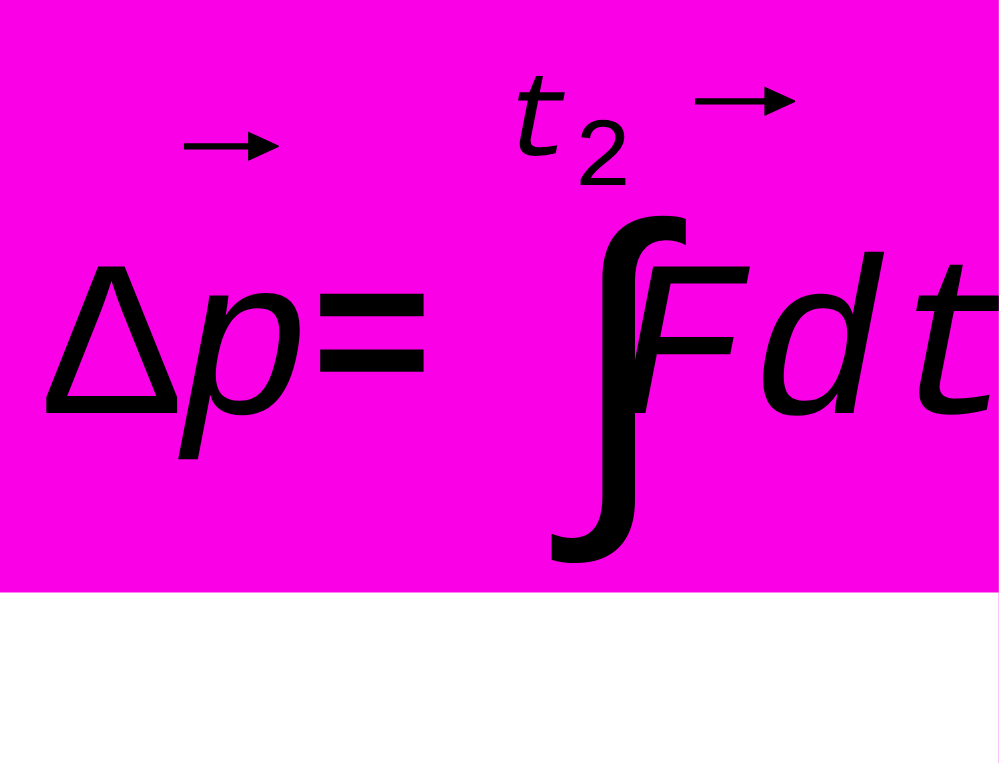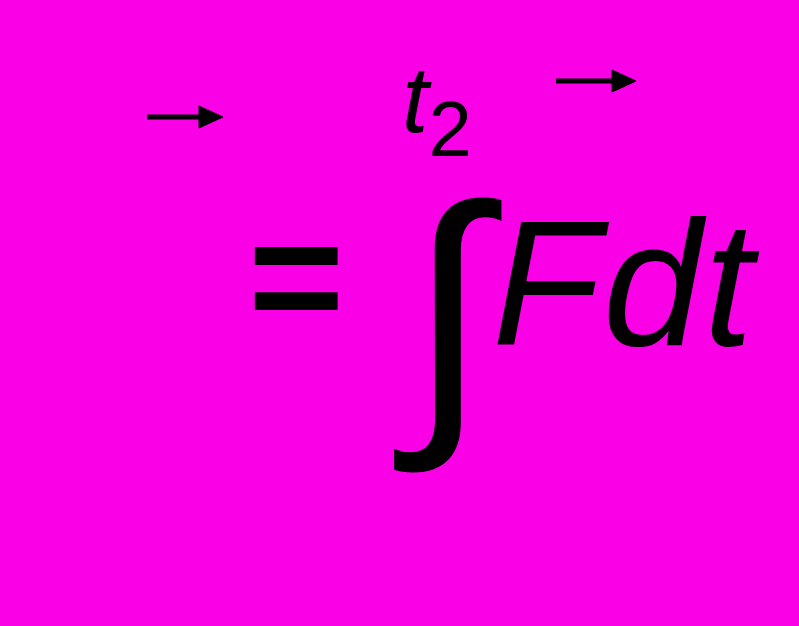--- a/index.html
+++ b/index.html
@@ -2,22 +2,22 @@
 <html><head>
 <meta charset="utf-8">
 <style>
   * { margin: 0; padding: 0; box-sizing: border-box; }
   html, body { width: 799px; height: 626px; }
   body { overflow: hidden; }
 
   .canvas {
     position: relative;
     width: 799px;
-    height: 626px;
-    font-family: Liberation Sans, sans-serif;
+    height: 474px;
+    font-family: Liberation Mono, monospace;
     color: #000000;
     overflow: hidden;
   }
 
   .abs { position: absolute; }
   .italic { font-style: italic; }
 
   
   .delta-p {
     left: 36px; top: 195px;
@@ -64,20 +64,23 @@
 
   <div class="abs limit limit-upper">
     <span class="lim-base italic">t</span><span class="lim-sub">2</span>
   </div>
 
   <svg class="abs vec-arrow arrow-f" width="80" height="26" viewBox="0 0 80 26">
     <line x1="0" y1="13" x2="60" y2="13" stroke-width="5"></line>
     <polygon points="56,2 80,13 56,24"></polygon>
   </svg>
 
+  <div class="abs delta-p">
+    <span>Δ</span><span class="italic">p</span>
+  </div>
 
   <div class="abs equals">=</div>
 
   <div class="abs integral-sign">∫</div>
 
   <div class="abs integrand">
     <span class="italic">F</span><span class="italic">dt</span>
   </div>
 
 

